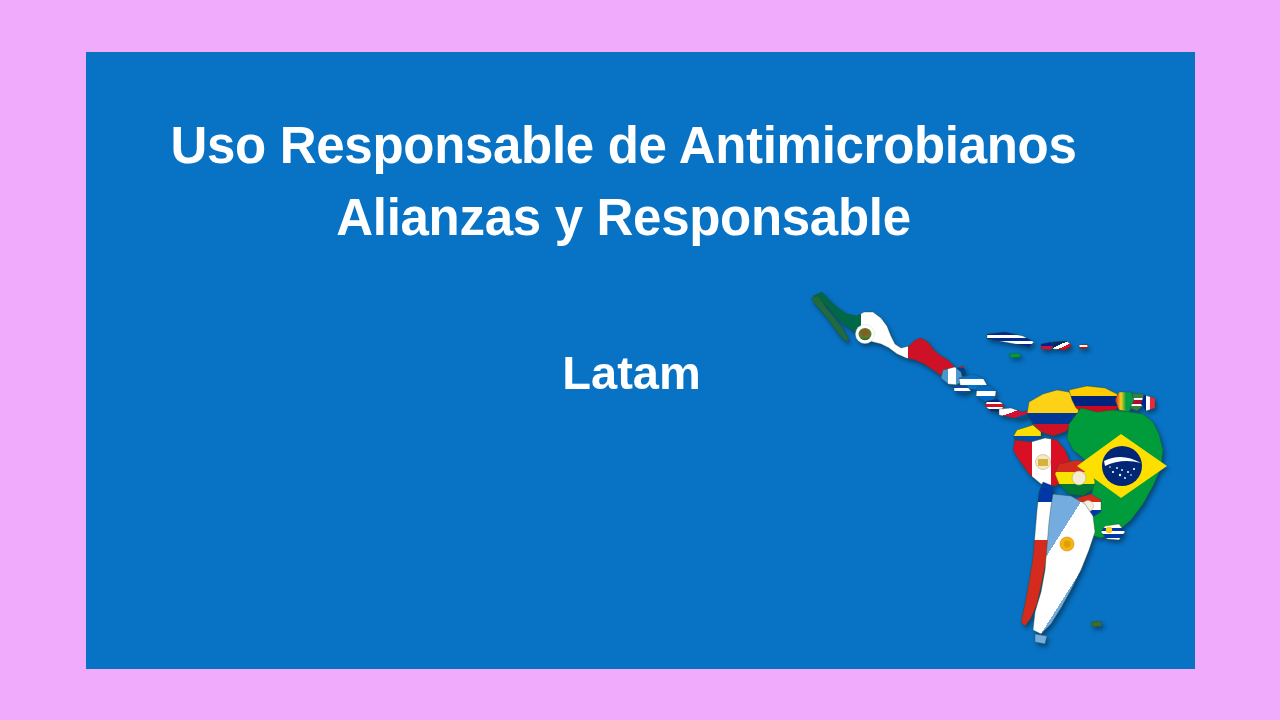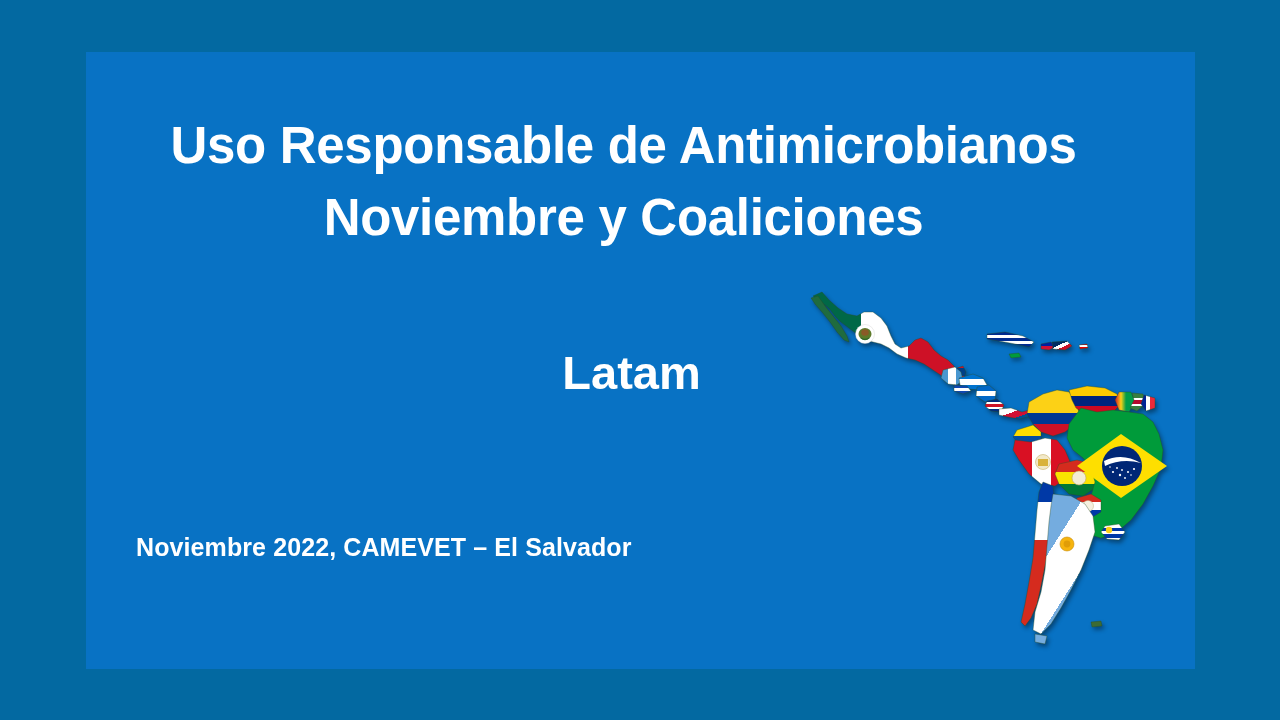--- a/index.html
+++ b/index.html
@@ -12,21 +12,21 @@
     width: 1280px;
     height: 720px;
     overflow: hidden;
     font-family: "Liberation Sans", sans-serif;
   }
 
   #slide-canvas {
     position: relative;
     width: 1280px;
     height: 720px;
-    background: #0369a1;
+    background: #f0abfc;
   }
 
   #slide-panel {
     position: absolute;
     left: 86px;
     top: 52px;
     width: 1109px;
     height: 617px;
     background: #0872c4;
     overflow: hidden;
@@ -99,26 +99,25 @@
 </style>
 </head>
 <body>
 
 <div id="slide-canvas">
 
   <div id="slide-panel">
 
     <div id="title-block">
       <span id="title-line-1">Uso Responsable de Antimicrobianos</span>
-      <span id="title-line-2">Noviembre y Coaliciones</span>
+      <span id="title-line-2">Alianzas y Responsable</span>
     </div>
 
     <div id="subtitle-block">Latam</div>
 
-    <div id="footer-block">Noviembre 2022, CAMEVET – El Salvador</div>
 
     <div id="map-figure">
       <svg id="latam-map-svg" viewBox="0 0 395 390" xmlns="http://www.w3.org/2000/svg">
         <defs>
 
           <linearGradient id="fl-mexico" x1="0" y1="0" x2="1" y2="0">
             <stop offset="0%" stop-color="#006847"></stop>
             <stop offset="33%" stop-color="#006847"></stop>
             <stop offset="33%" stop-color="#ffffff"></stop>
             <stop offset="66%" stop-color="#ffffff"></stop>

